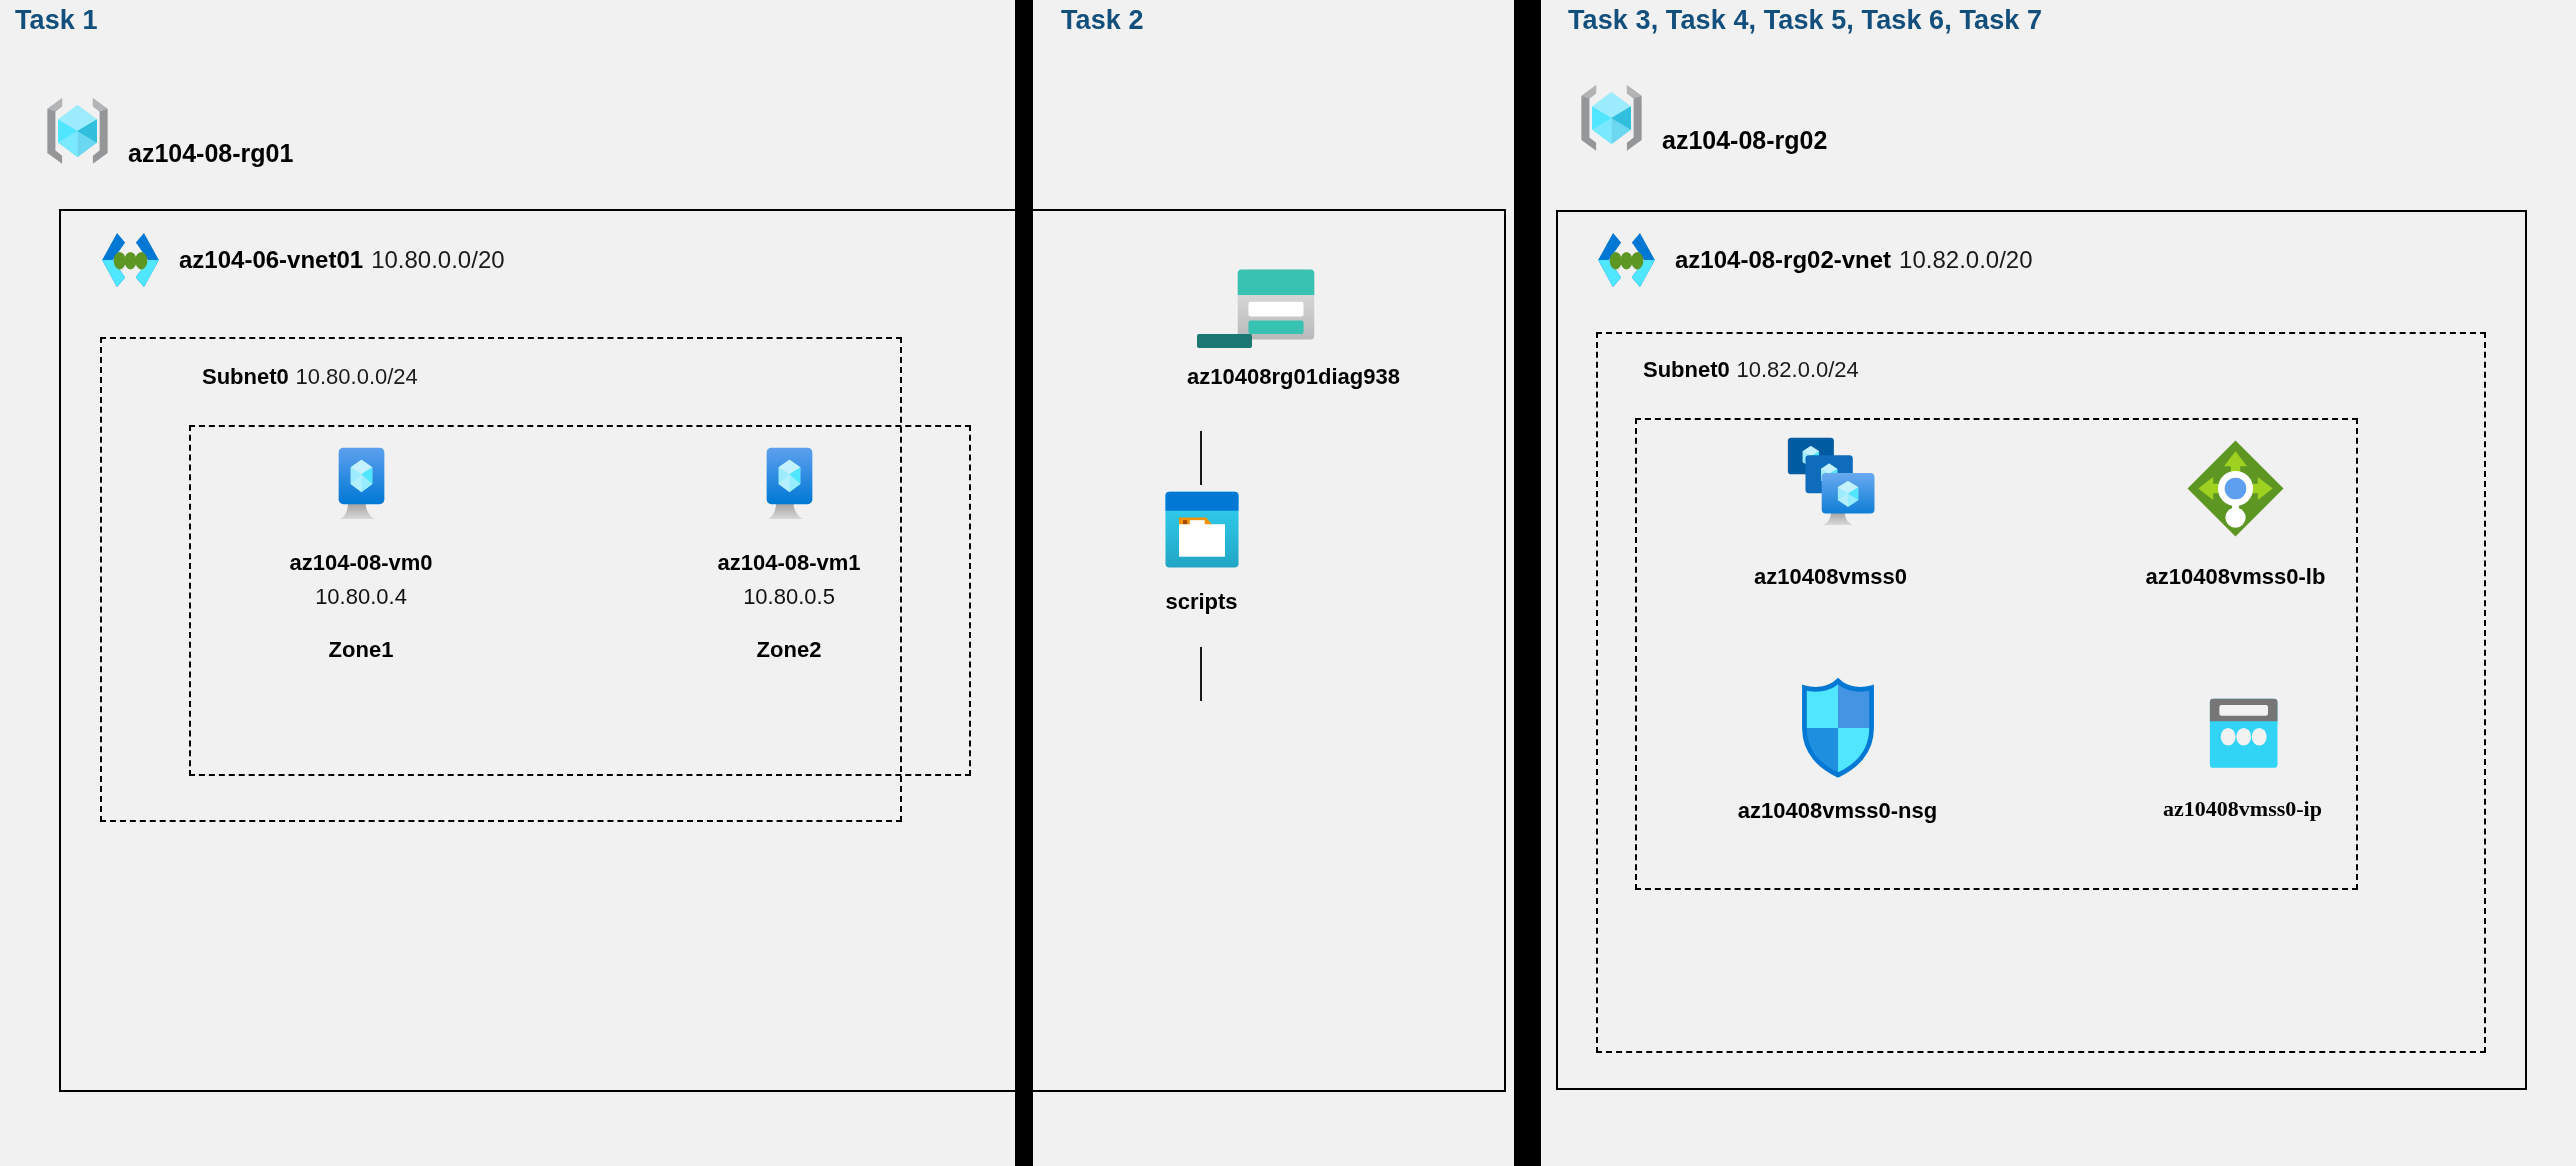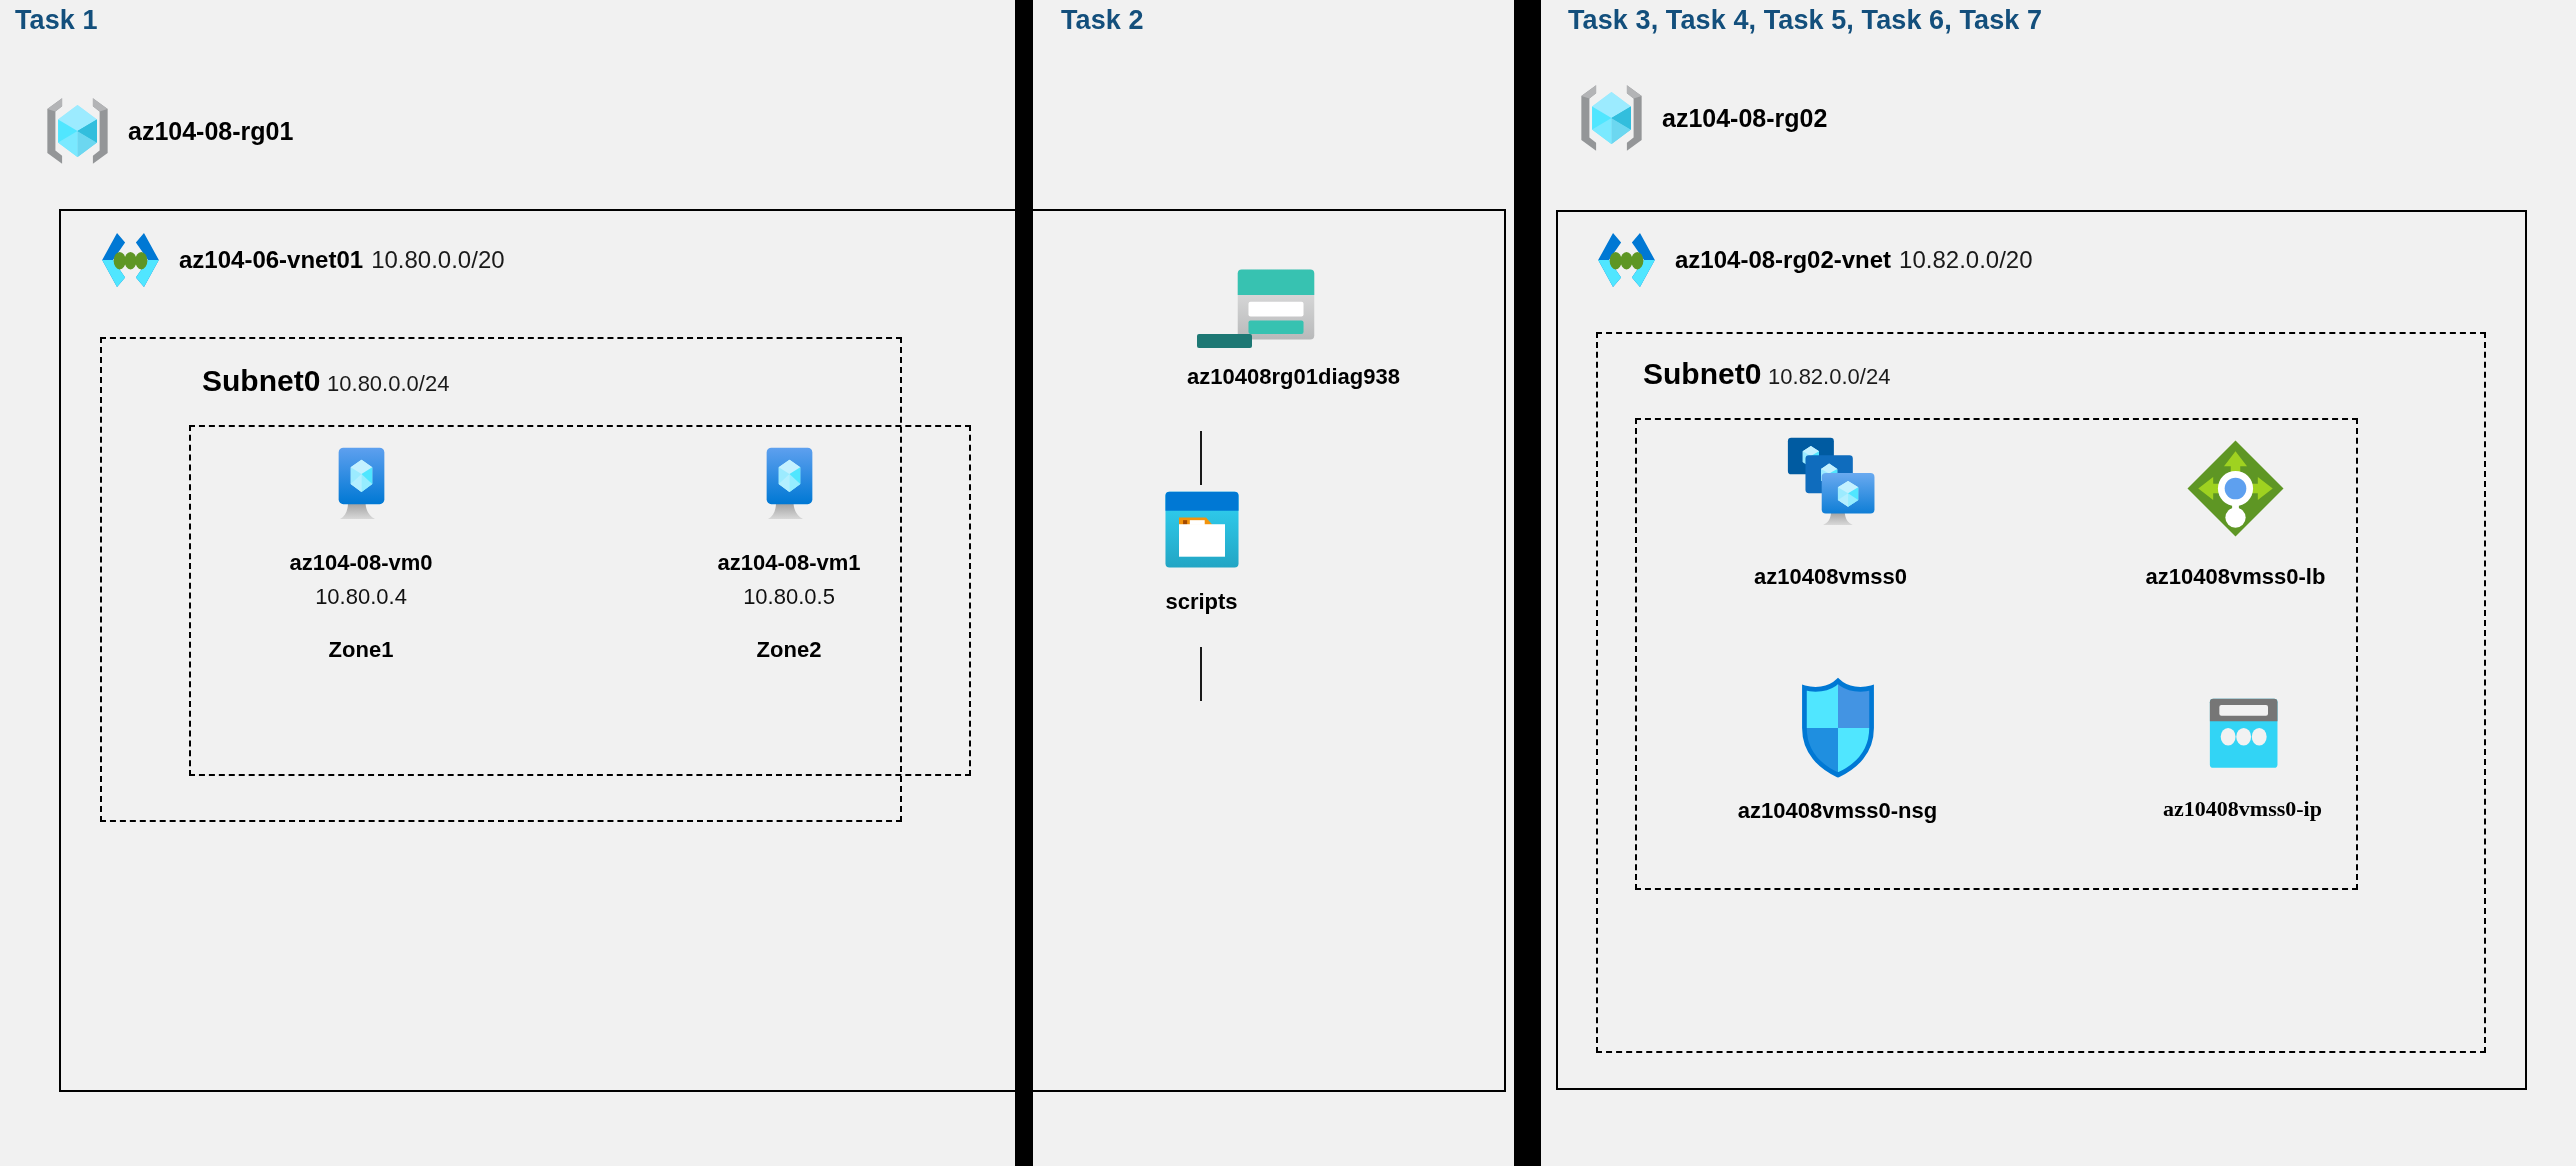--- a/index.html
+++ b/index.html
@@ -25,37 +25,37 @@
 
   .task-title{
     position:absolute;
     font-size:27px;font-weight:bold;
     color:#134f7c;
     letter-spacing:0.1px;
     white-space:nowrap;
   }
 
   
-  .rg-header{position:absolute;display:flex;align-items:center;gap:15px;}
+  .rg-header{position:absolute;display:flex;align-items:flex-end;gap:15px;}
   .rg-label{font-size:25px;font-weight:bold;color:#000;white-space:nowrap;}
 
   
   .solid-box{position:absolute;border:2.7px solid #000;background:#f1f1f1;box-sizing:border-box;}
 
   
   .dashed-box{position:absolute;border:2.7px dashed #000;background:transparent;box-sizing:border-box;}
   .dashed-box.thin{border-width:2px;}
 
   
   .vnet-header{position:absolute;display:flex;align-items:center;gap:12px;white-space:nowrap;}
   .vnet-name{font-size:24px;font-weight:bold;color:#000;}
   .vnet-cidr{font-size:24px;font-weight:normal;color:#1a1a1a;margin-left:8px;}
 
   .subnet-header{position:absolute;white-space:nowrap;}
-  .subnet-name{font-size:30px;font-weight:bold;color:#000;}
+  .subnet-name{font-size:22px;font-weight:bold;color:#000;}
   .subnet-cidr{font-size:22px;font-weight:normal;color:#1a1a1a;margin-left:6.7px;}
 
   
   .node{position:absolute;display:flex;flex-direction:column;align-items:center;}
   .node .caption{font-size:22px;font-weight:bold;color:#000;white-space:nowrap;text-align:center;}
   .node .sub{font-size:22px;font-weight:normal;color:#111;white-space:nowrap;text-align:center;}
   .node .zone{font-size:22px;font-weight:bold;color:#000;white-space:nowrap;text-align:center;}
 
   .connector{position:absolute;background:#1a1a1a;width:2px;}
 

